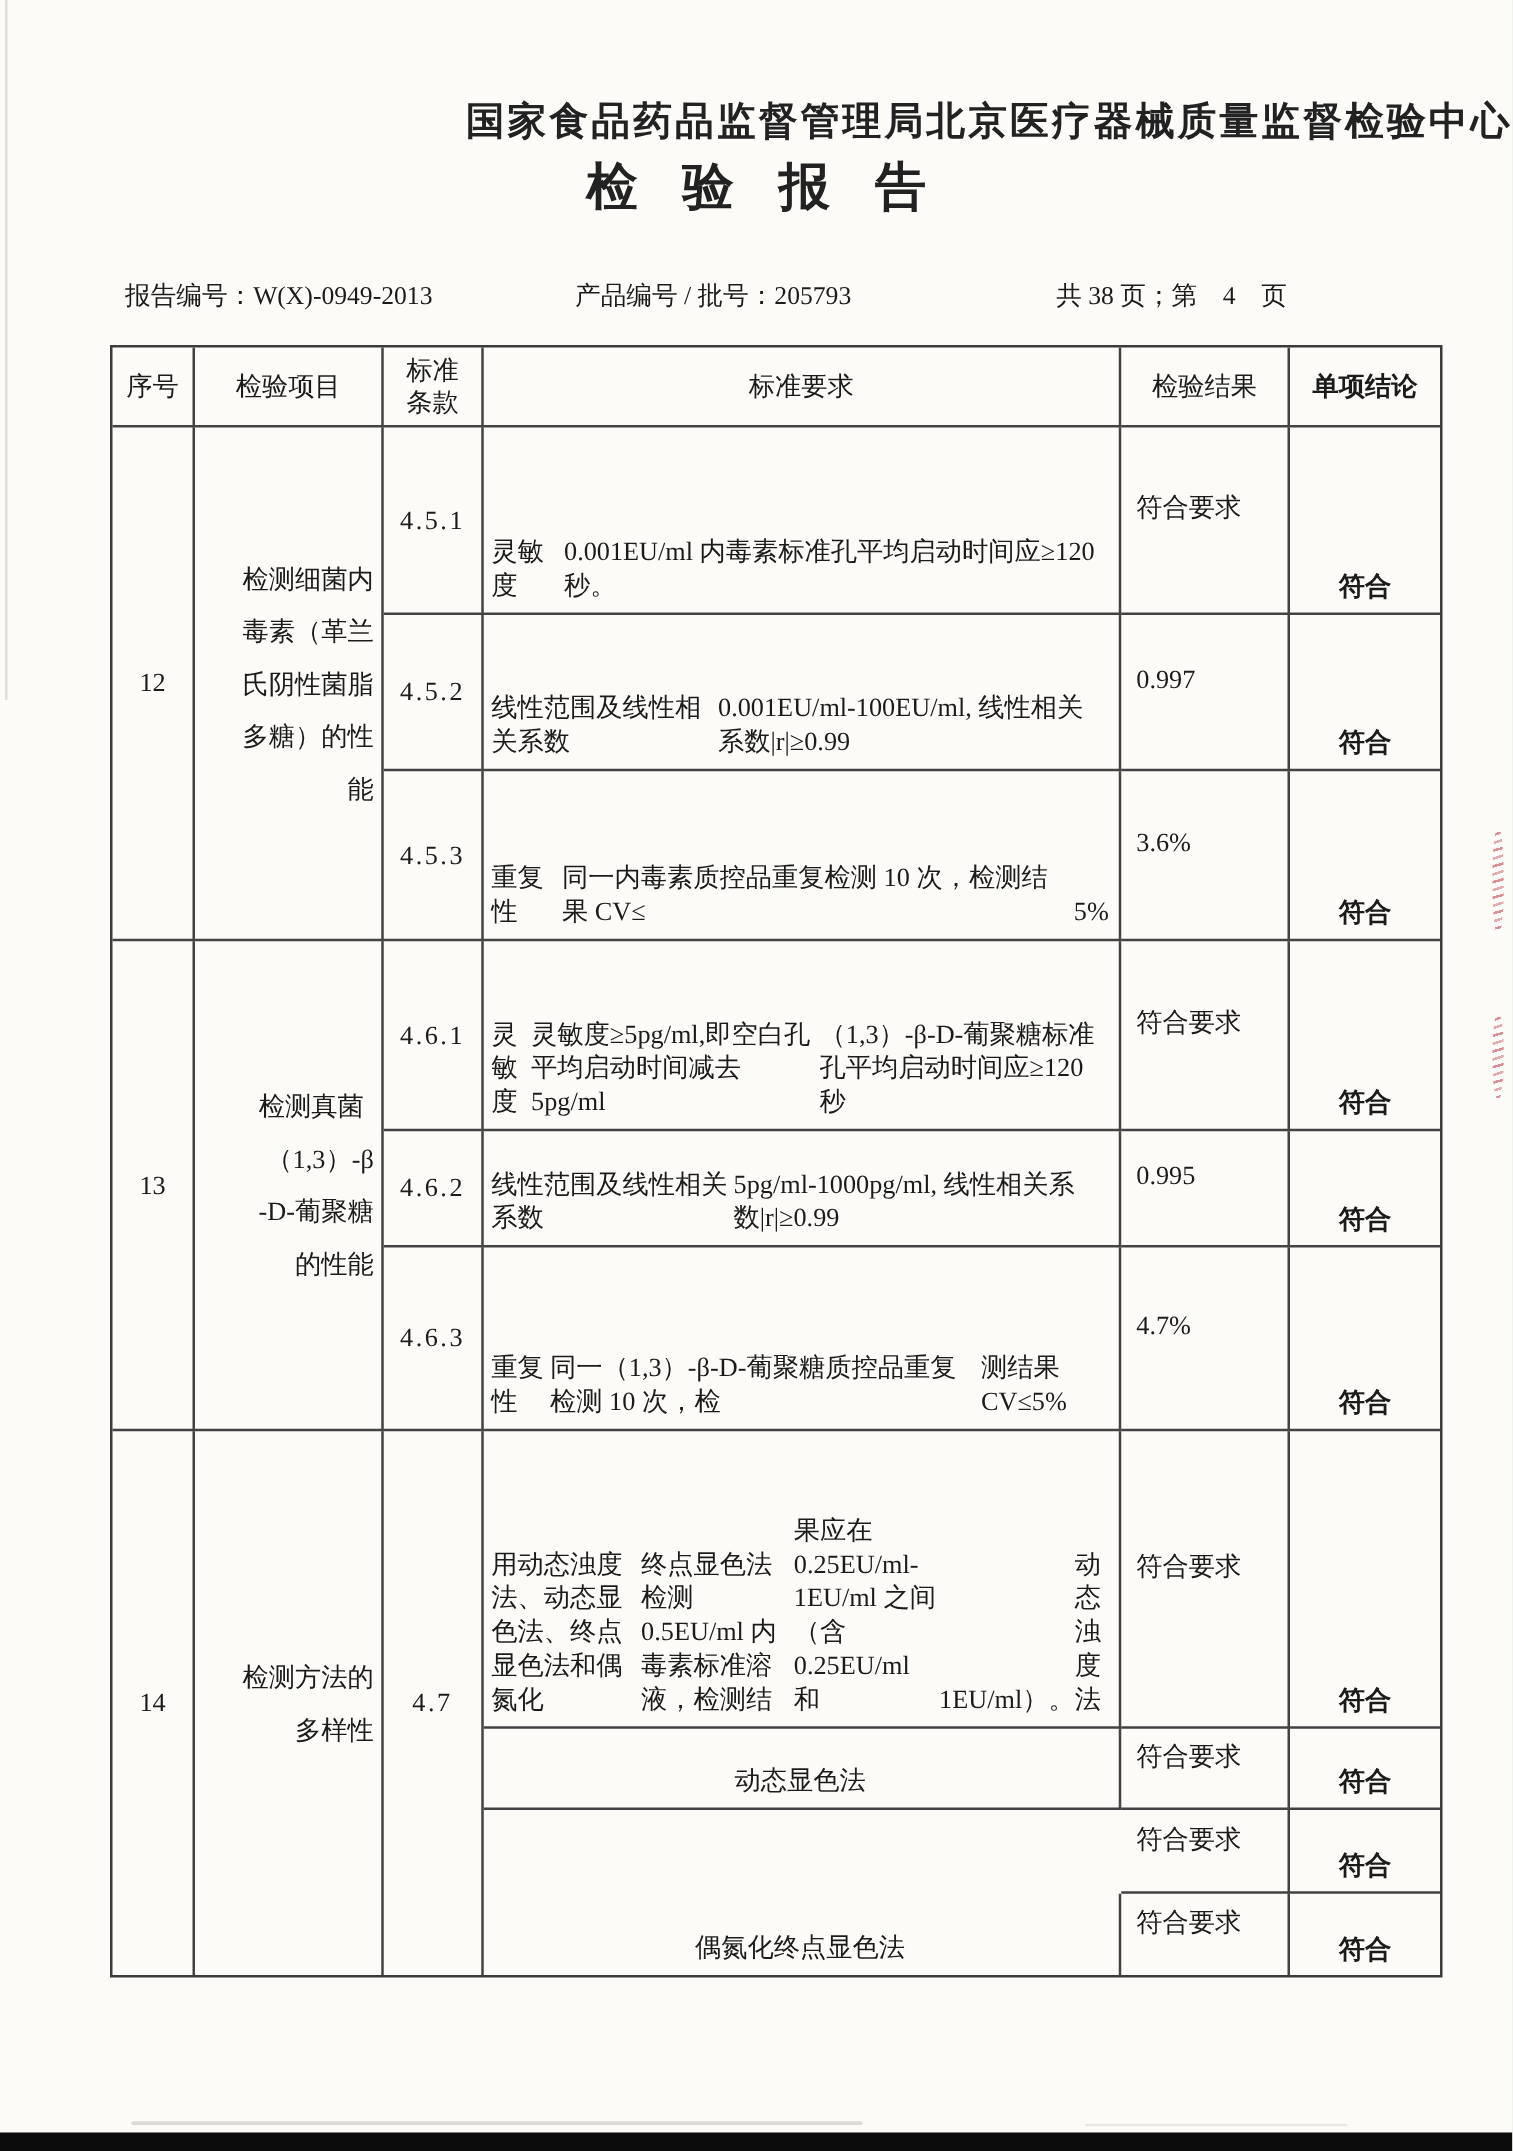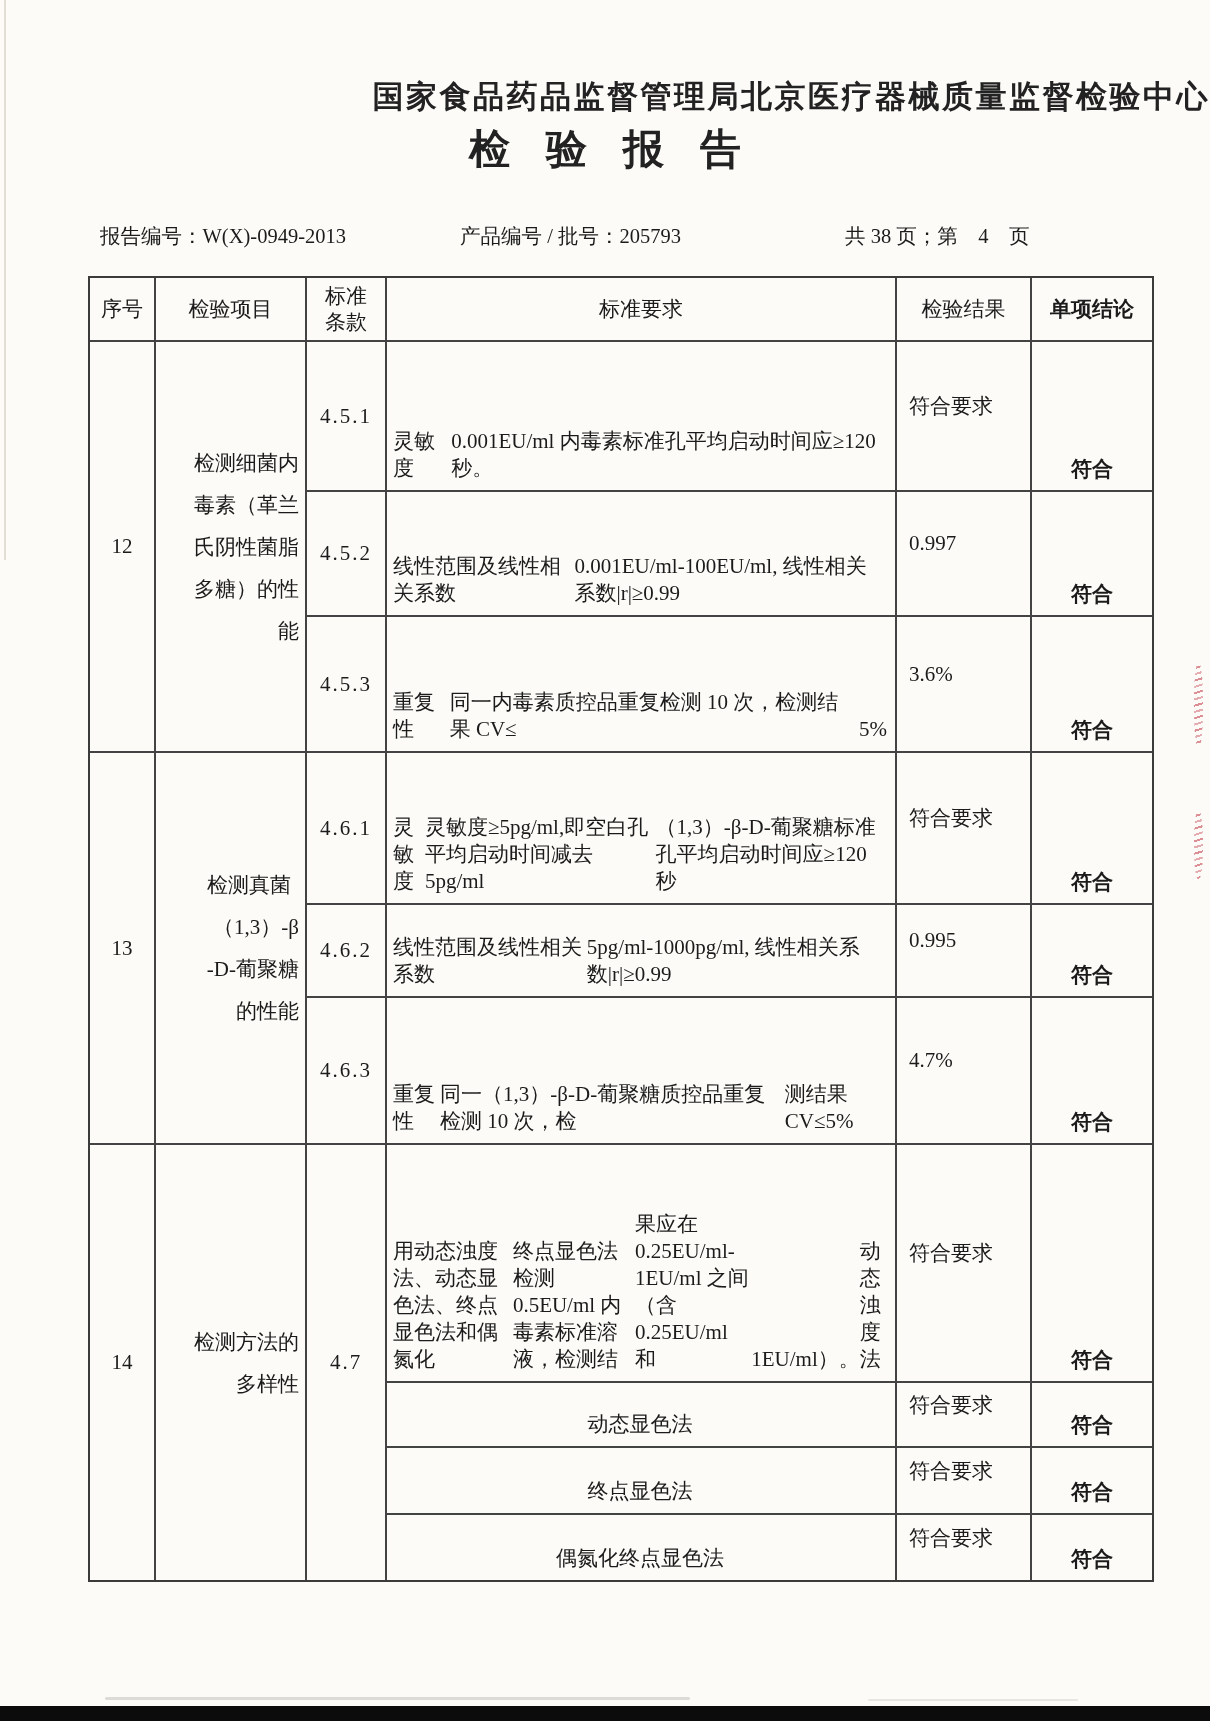--- a/index.html
+++ b/index.html
@@ -203,23 +203,20 @@
     <div class="cell req-cell" style="grid-area:9/4/10/5">
       <div>动态显色法</div>
     </div>
     <div class="cell result-cell" style="grid-area:9/5/10/6">
       <div>符合要求</div>
     </div>
     <div class="cell concl-cell no-r" style="grid-area:9/6/10/7">
       <div>符合</div>
     </div>
 
-    <div class="cell req-cell" style="grid-area:10/4/11/5">
-      <div>终点显色法</div>
-    </div>
     <div class="cell result-cell" style="grid-area:10/5/11/6">
       <div>符合要求</div>
     </div>
     <div class="cell concl-cell no-r" style="grid-area:10/6/11/7">
       <div>符合</div>
     </div>
 
     <div class="cell req-cell no-b" style="grid-area:11/4/12/5">
       <div>偶氮化终点显色法</div>
     </div>

